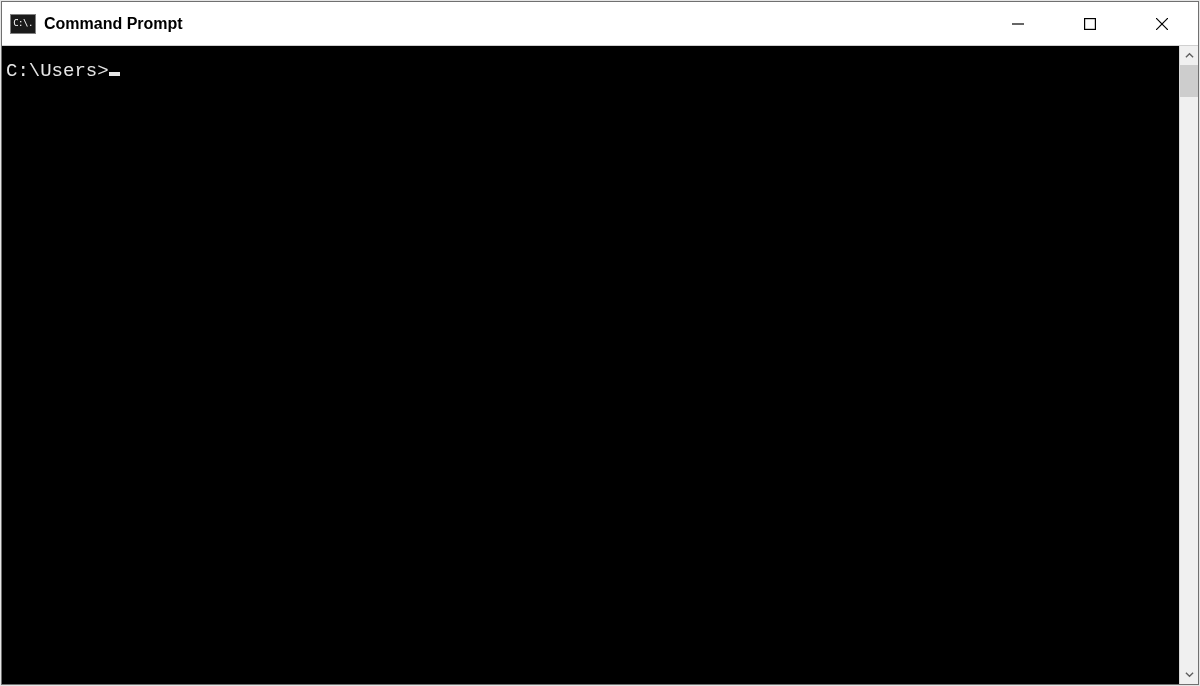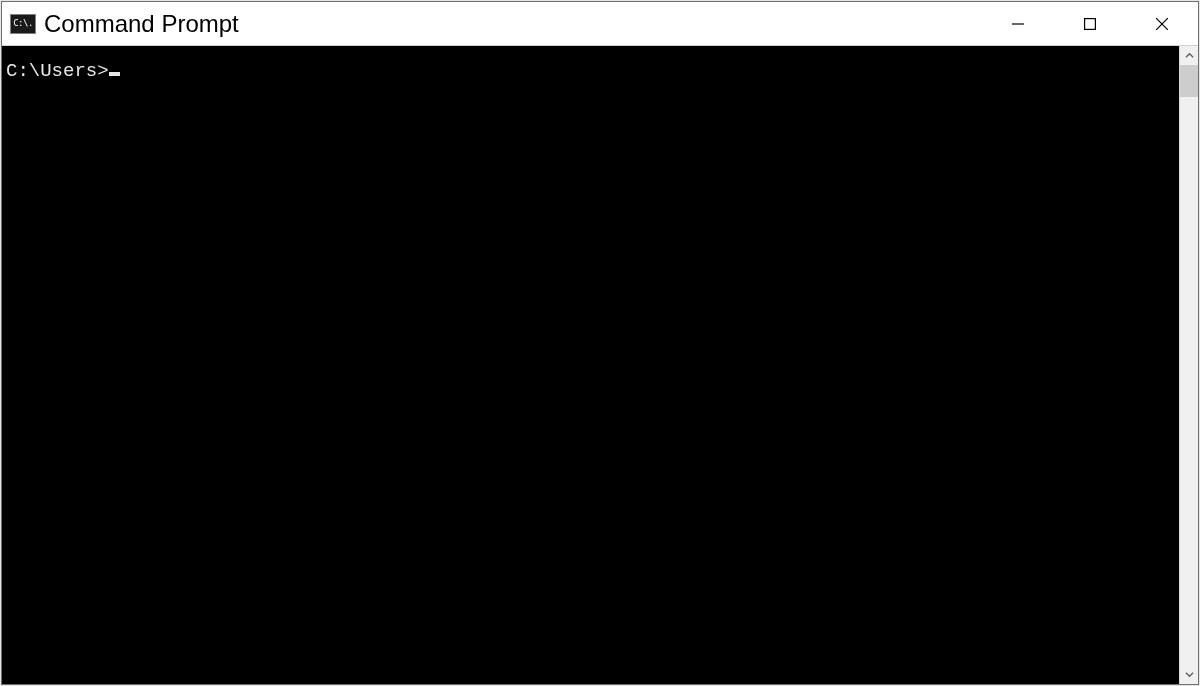--- a/index.html
+++ b/index.html
@@ -41,22 +41,23 @@
       color: #fff;
       font-family: Consolas, monospace;
       font-size: 9px;
       line-height: 1;
       display: flex;
       align-items: center;
       justify-content: center;
       letter-spacing: -0.5px;
     }
     .titlebar-title {
-      font-size: 24px;
+      font-size: 16px;
       color: #000;
+      font-weight: bold;
     }
     .winctrls {
       display: flex;
       height: 100%;
     }
     .winctrl {
       width: 72px;
       height: 100%;
       display: flex;
       align-items: center;

